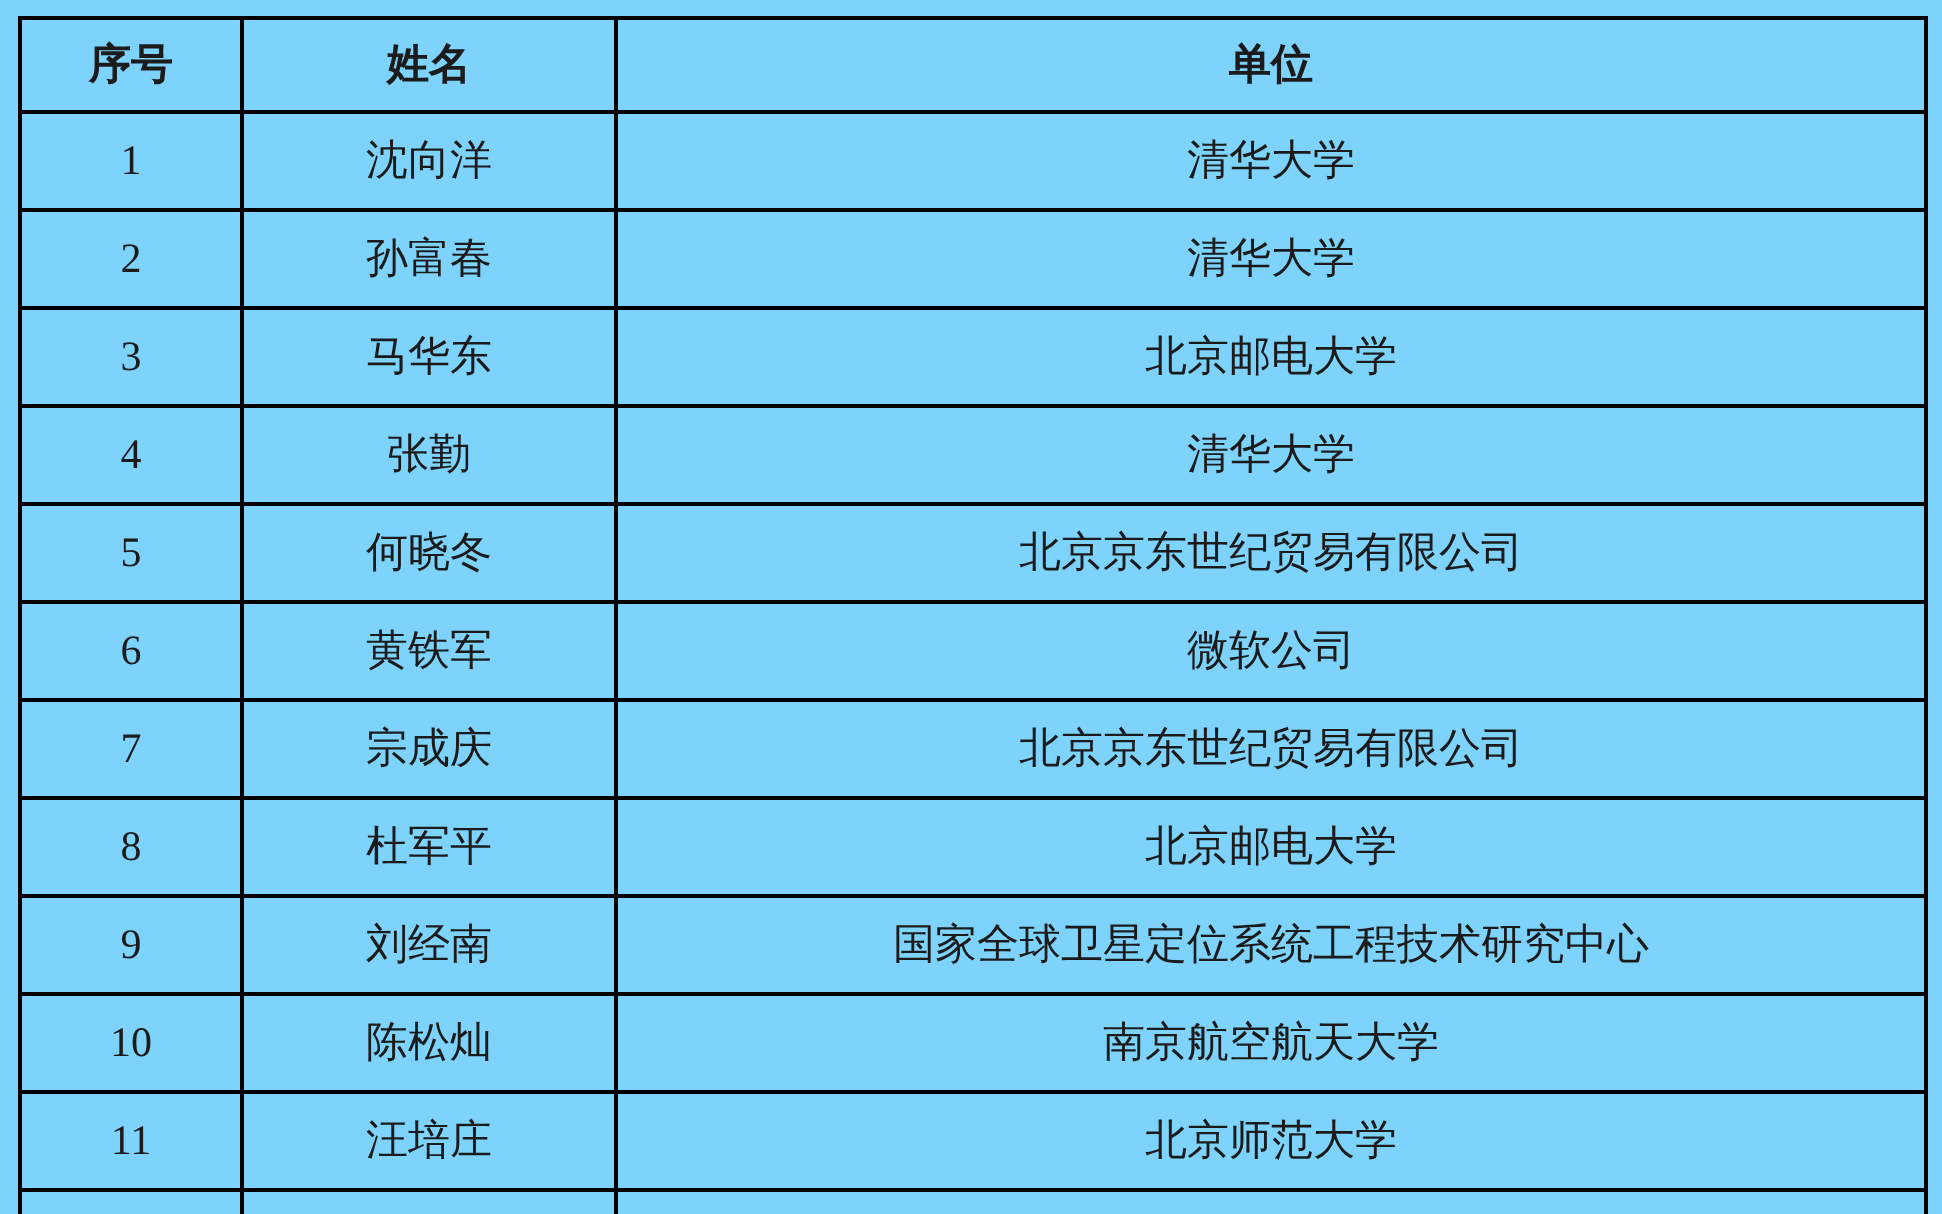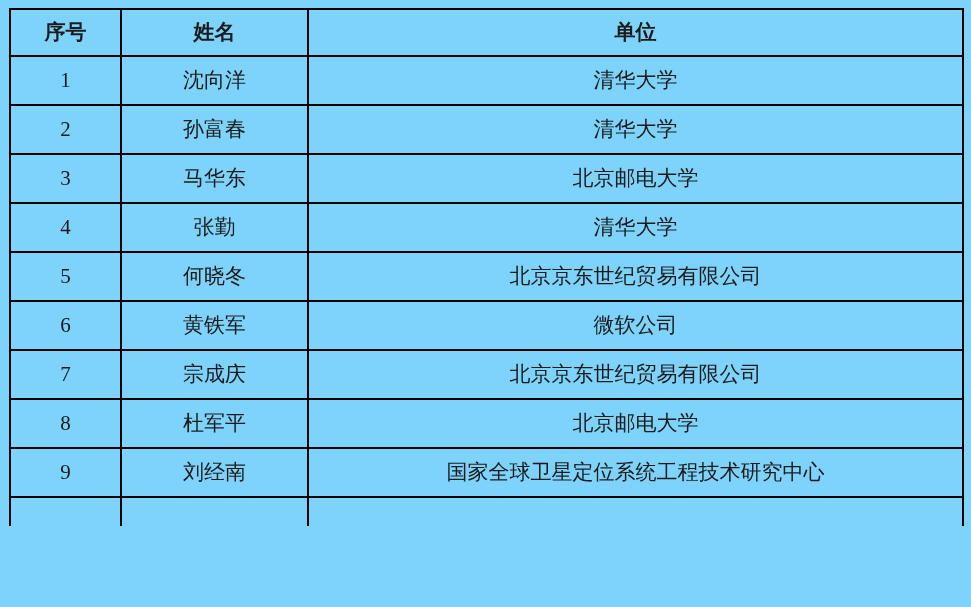--- a/index.html
+++ b/index.html
@@ -107,20 +107,30 @@
       <tr>
         <td>8</td>
         <td>杜军平</td>
         <td>北京邮电大学</td>
       </tr>
       <tr>
         <td>9</td>
         <td>刘经南</td>
         <td>国家全球卫星定位系统工程技术研究中心</td>
       </tr>
+      <tr>
+        <td>10</td>
+        <td>陈松灿</td>
+        <td>南京航空航天大学</td>
+      </tr>
+      <tr>
+        <td>11</td>
+        <td>汪培庄</td>
+        <td>北京师范大学</td>
+      </tr>
       <tr class="partial-row">
         <td></td>
         <td></td>
         <td></td>
       </tr>
     </tbody>
   </table>
 </div>
 
 </body></html>

